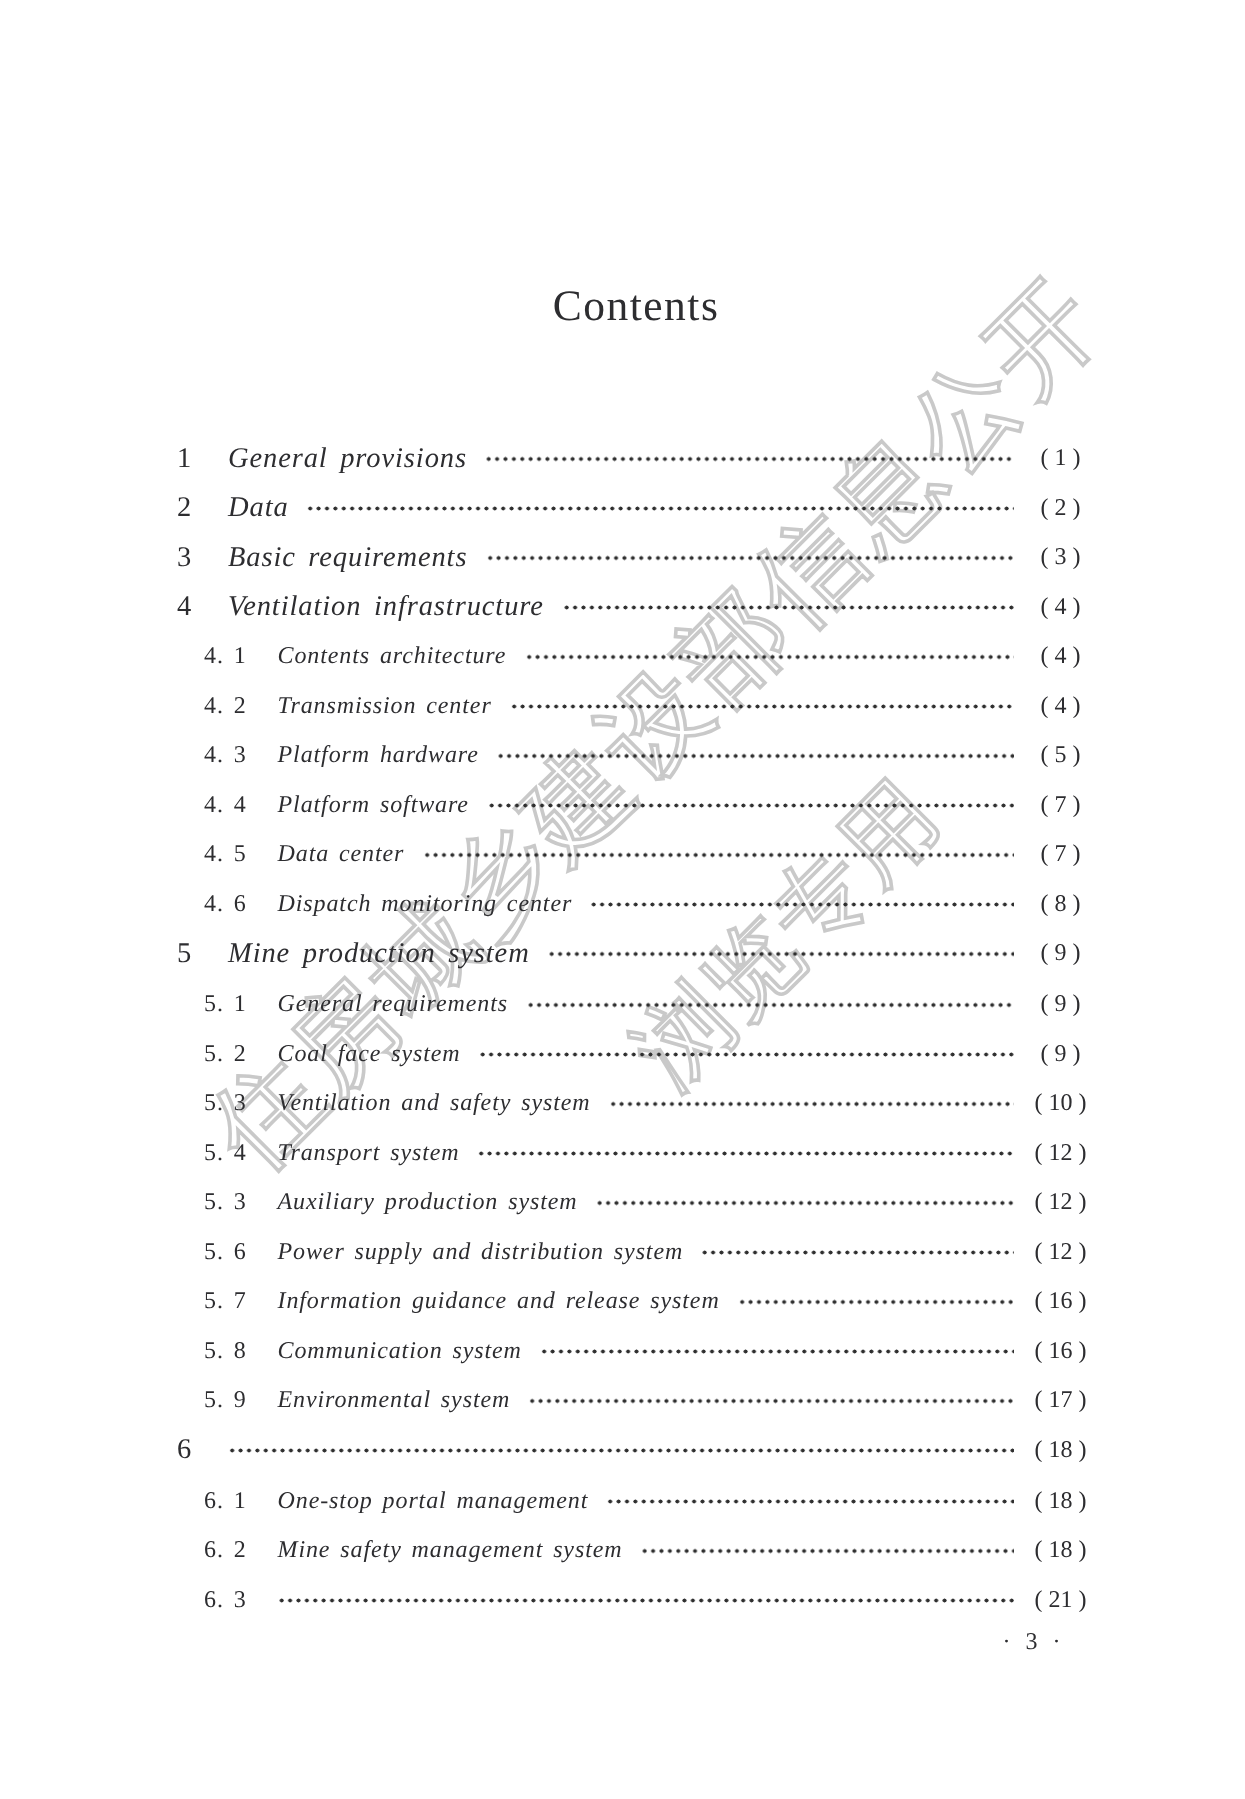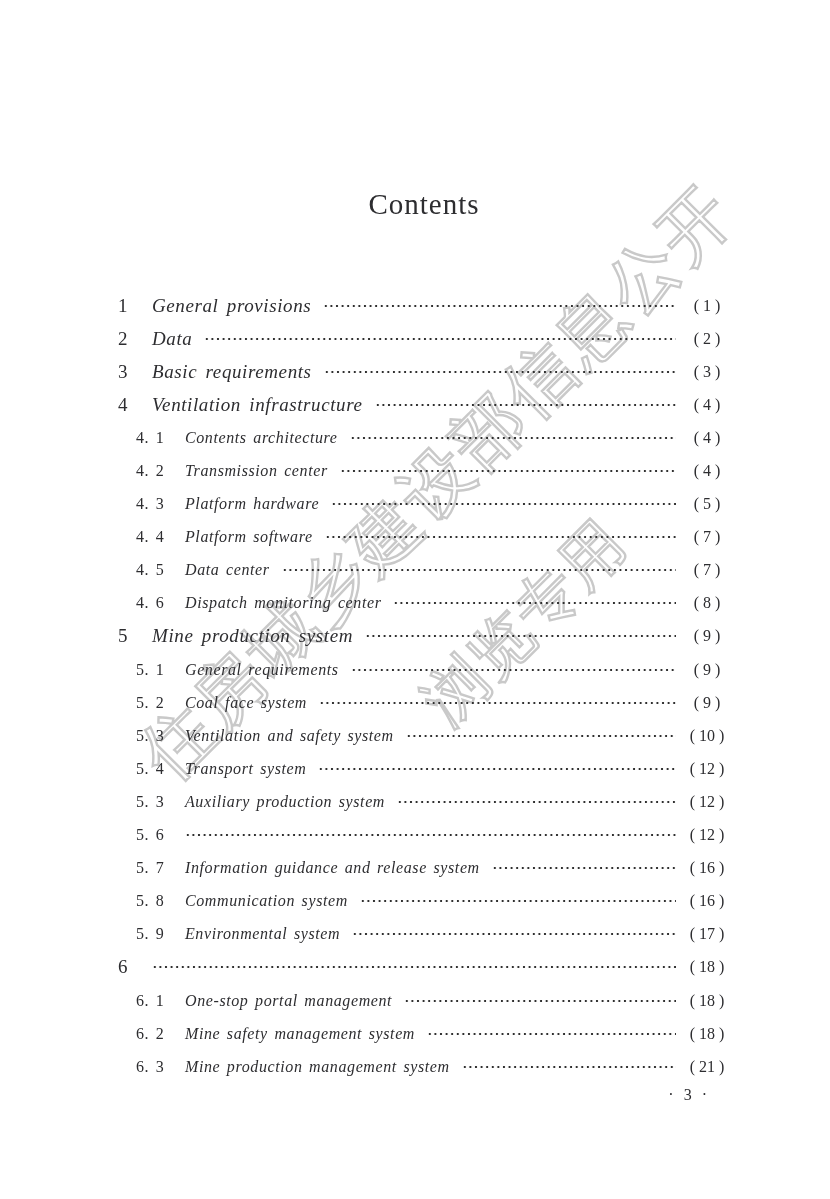--- a/index.html
+++ b/index.html
@@ -210,20 +210,21 @@
 
   <div class="row lvl2">
     <span class="num">5. 3</span>
     <span class="label">Auxiliary production system</span>
     <span class="dots"></span>
     <span class="pg">( 12 )</span>
   </div>
 
   <div class="row lvl2">
     <span class="num">5. 6</span>
+    <span class="label">Power supply and distribution system</span>
     <span class="dots"></span>
     <span class="pg">( 12 )</span>
   </div>
 
   <div class="row lvl2">
     <span class="num">5. 7</span>
     <span class="label">Information guidance and release system</span>
     <span class="dots"></span>
     <span class="pg">( 16 )</span>
   </div>
@@ -257,20 +258,19 @@
 
   <div class="row lvl2">
     <span class="num">6. 2</span>
     <span class="label">Mine safety management system</span>
     <span class="dots"></span>
     <span class="pg">( 18 )</span>
   </div>
 
   <div class="row lvl2">
     <span class="num">6. 3</span>
-    <span class="label">Mine production management system</span>
     <span class="dots"></span>
     <span class="pg">( 21 )</span>
   </div>
 </div>
     <div class="footer">· 3 ·</div>
   </div>
 </div>
 
 </body></html>

